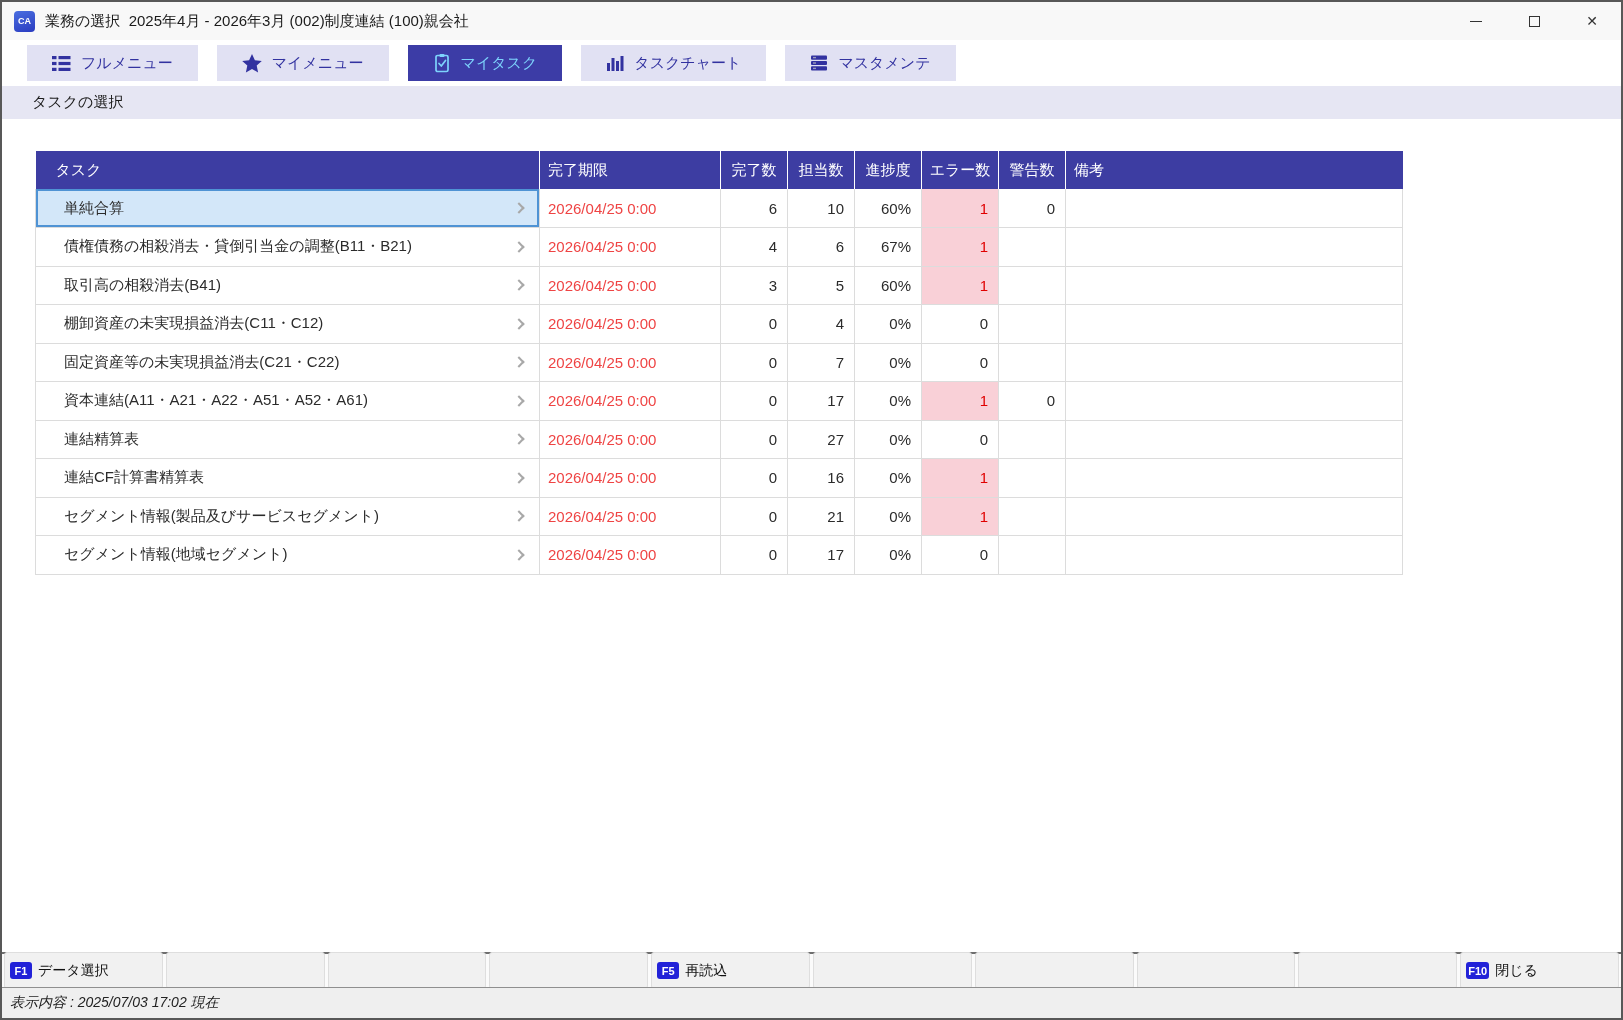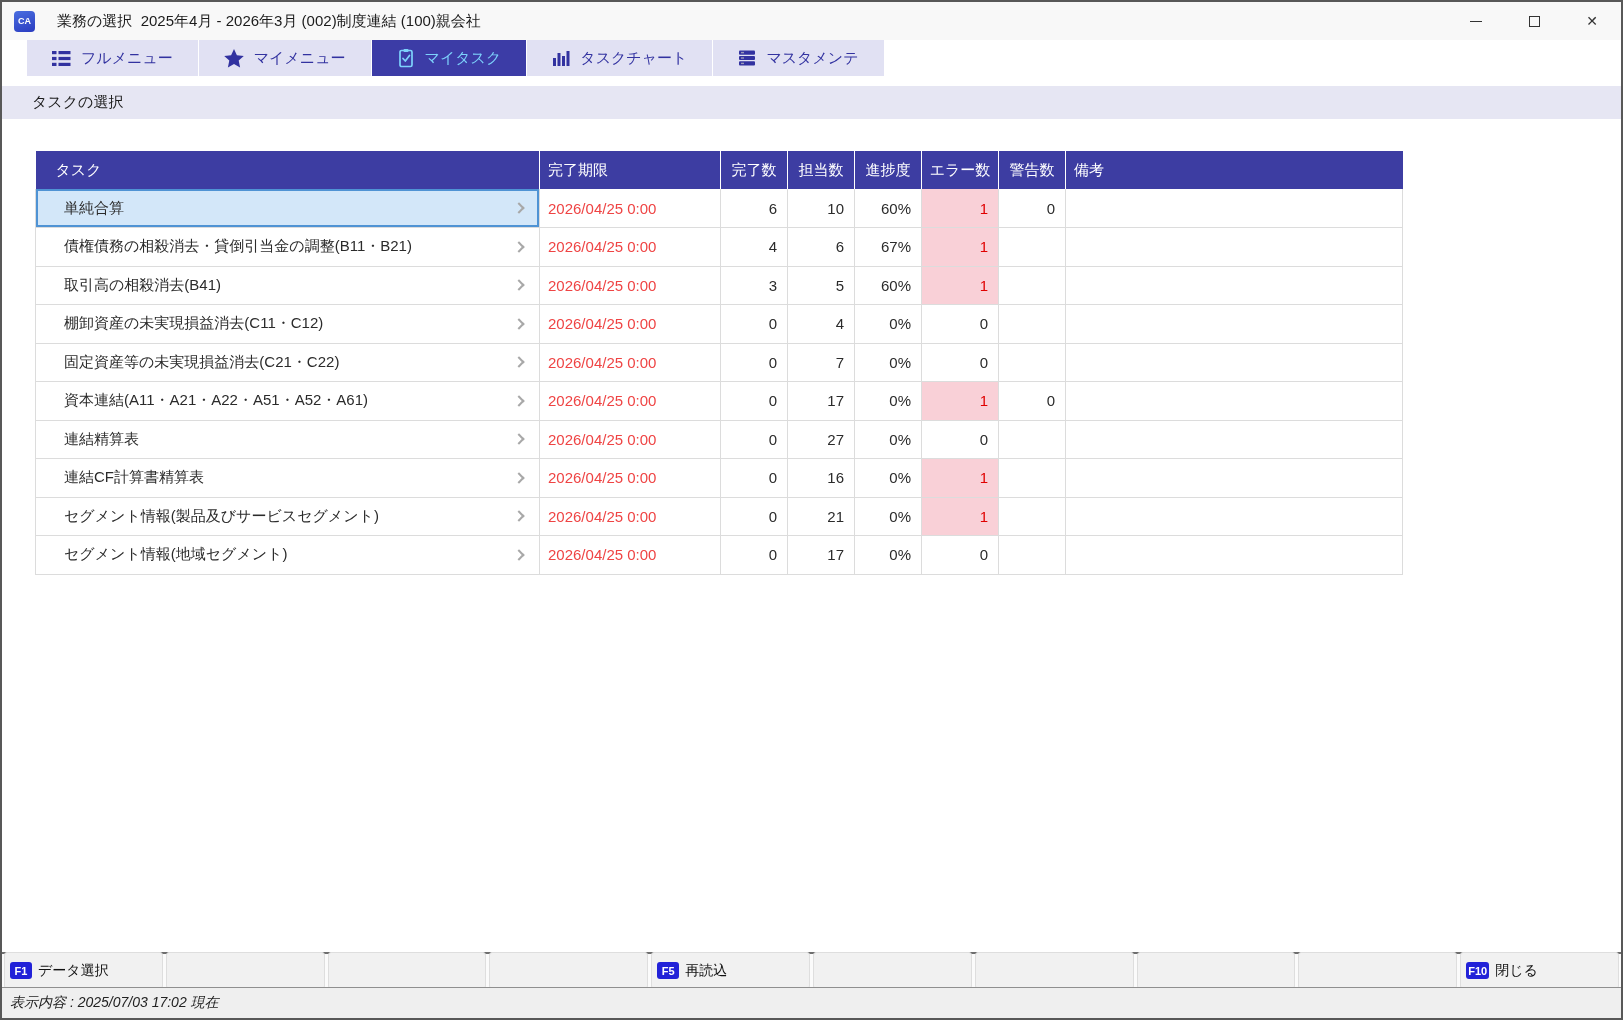--- a/index.html
+++ b/index.html
@@ -17,33 +17,33 @@
   
   .titlebar {
     height:38px; background:#f8f8f8; flex:0 0 auto;
     display:flex; align-items:center; padding-left:12px;
   }
   .app-icon {
     width:21px; height:21px; border-radius:4px;
     background:linear-gradient(160deg,#4a6ee0 0%,#2a3cc0 100%);
     color:#fff; font-size:9px; font-weight:bold;
     display:flex; align-items:center; justify-content:center;
-    margin-right:22px; flex:0 0 auto;
+    margin-right:10px; flex:0 0 auto;
   }
   .titletext { font-size:15px; color:#1b1b1b; white-space:pre; flex:1 1 auto; }
   .win-controls { display:flex; height:100%; flex:0 0 auto; }
   .win-btn { width:58px; height:100%; display:flex; align-items:center; justify-content:center; cursor:default; }
   .glyph-min { width:12px; height:0; border-bottom:1.4px solid #333; display:block; }
   .glyph-max { width:11px; height:11px; border:1.4px solid #333; display:block; }
   .glyph-close { font-size:14px; color:#333; line-height:1; }
 
   
   .tabbar {
     height:41px; background:#ffffff; flex:0 0 auto;
-    display:flex; align-items:flex-start; padding-left:25px; gap:1px;
+    display:flex; align-items:flex-end; padding-left:25px; gap:19px;
   }
   .tab {
     height:36px; padding:0 25px; display:flex; align-items:center; gap:10px;
     background:#e1e1f3; color:#3232a0; font-size:15px; cursor:pointer;
   }
   .tab.selected { background:#3c3ca6; color:#7dd3fc; }
   .tab-icon { display:flex; align-items:center; }
 
   
   .section-gap { height:5px; background:#ffffff; flex:0 0 auto; }

